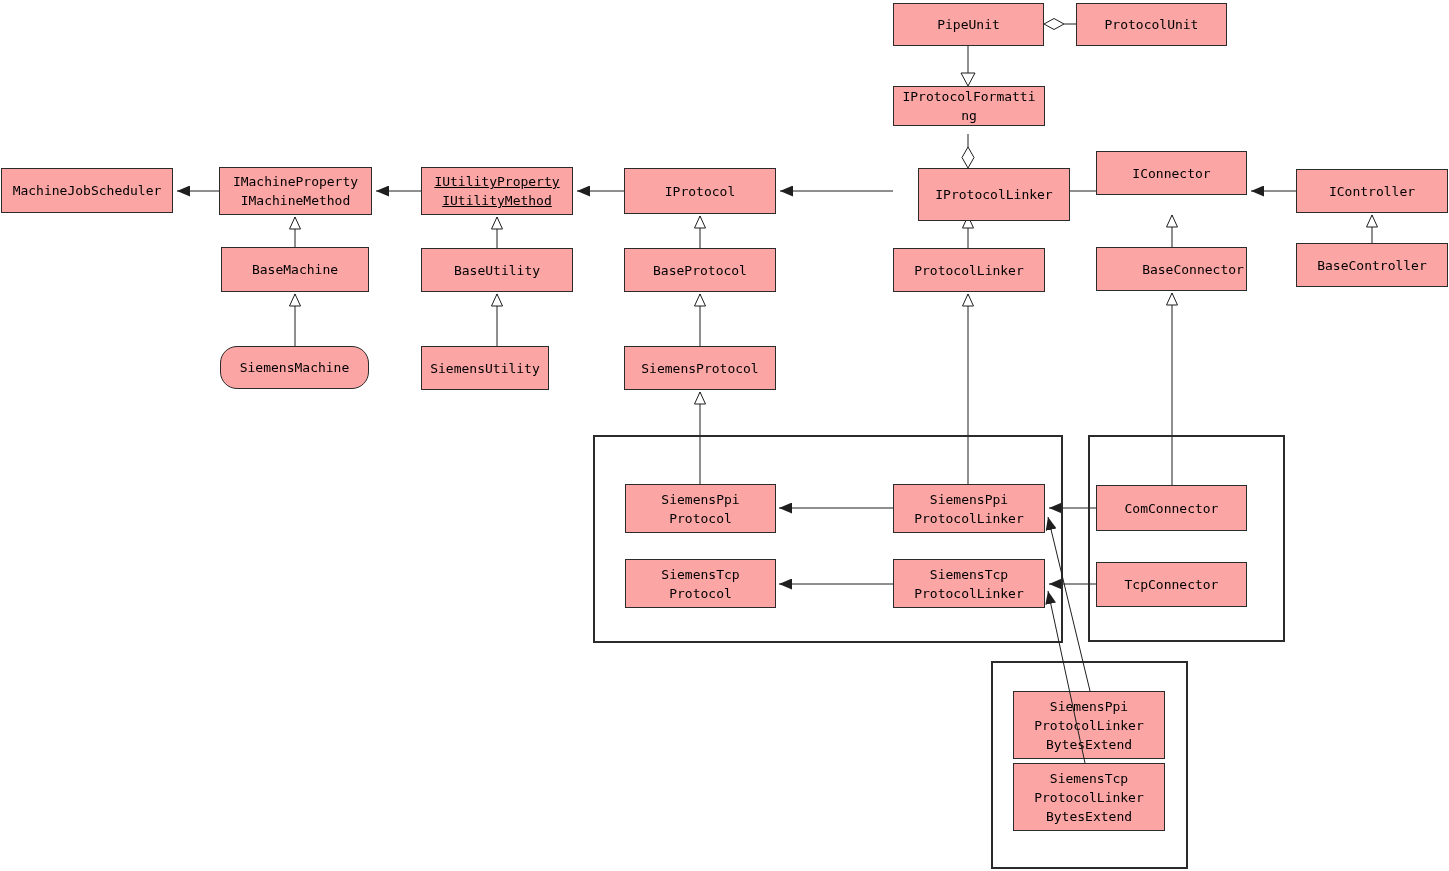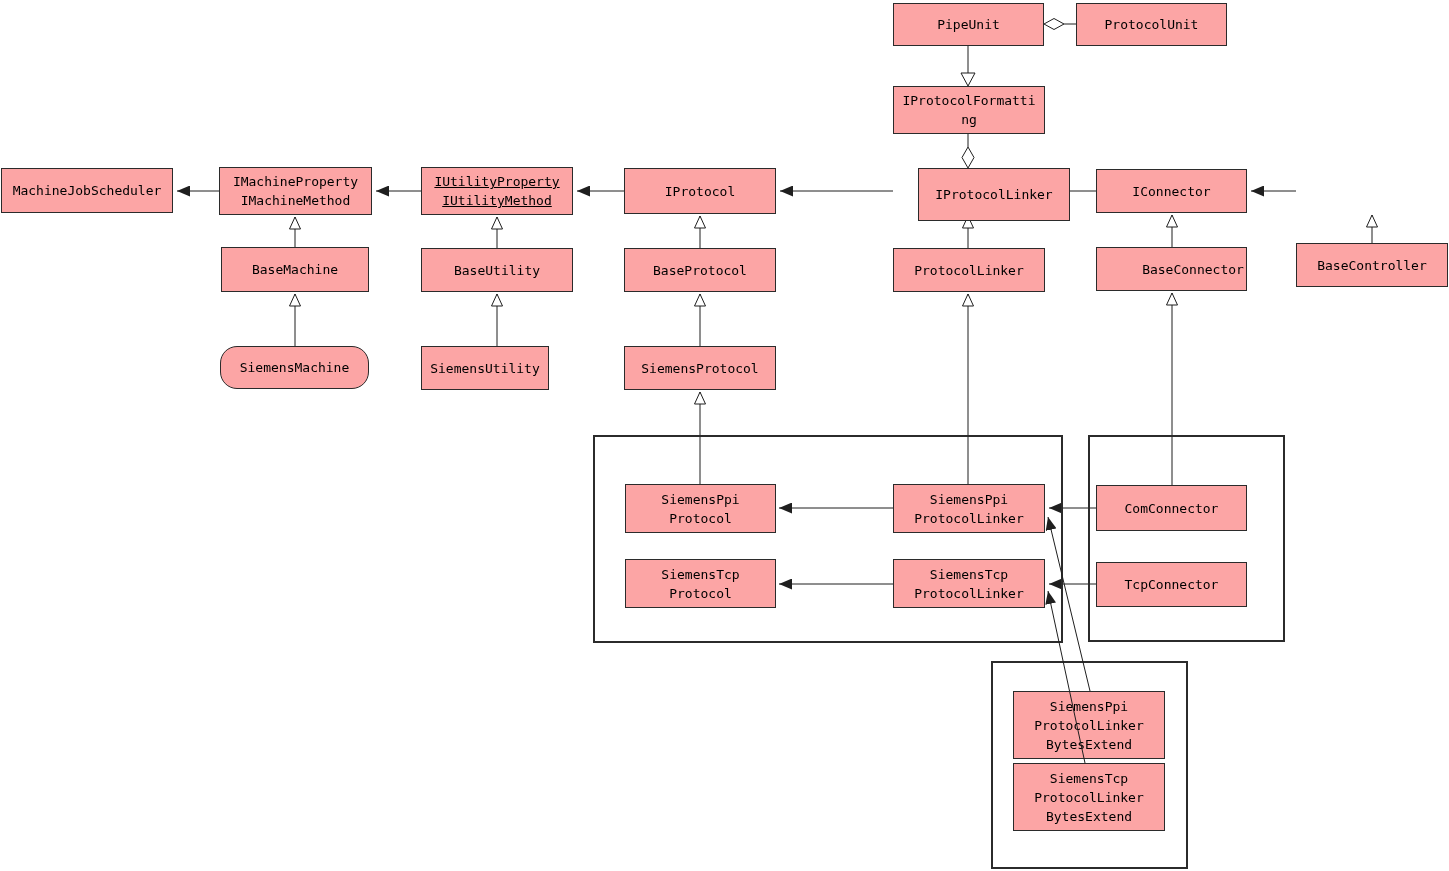--- a/index.html
+++ b/index.html
@@ -76,43 +76,46 @@
   <div class="group" style="left:593px;top:435px;width:470px;height:208px;"></div>
   <div class="group" style="left:1088px;top:435px;width:197px;height:207px;"></div>
   <div class="group" style="left:991px;top:661px;width:197px;height:208px;"></div>
 
   <div class="node" style="left:893px;top:3px;width:151px;height:43px;">
     <span class="lbl">PipeUnit</span>
   </div>
   <div class="node" style="left:1076px;top:3px;width:151px;height:43px;">
     <span class="lbl">ProtocolUnit</span>
   </div>
-  <div class="node" style="left:893px;top:86px;width:152px;height:48px;">
+  <div class="node" style="left:893px;top:86px;width:152px;height:40px;">
     <span class="lbl">IProtocolFormatti
 ng</span>
   </div>
   <div class="node" style="left:1px;top:168px;width:172px;height:45px;">
     <span class="lbl">MachineJobScheduler</span>
   </div>
   <div class="node" style="left:219px;top:167px;width:153px;height:48px;">
     <span class="lbl">IMachineProperty
 IMachineMethod</span>
   </div>
   <div class="node" style="left:421px;top:167px;width:152px;height:48px;text-decoration:underline;">
     <span class="lbl">IUtilityProperty
 IUtilityMethod</span>
   </div>
   <div class="node" style="left:624px;top:168px;width:152px;height:46px;">
     <span class="lbl">IProtocol</span>
   </div>
   <div class="node" style="left:918px;top:168px;width:152px;height:53px;">
     <span class="lbl">IProtocolLinker</span>
   </div>
-  <div class="node" style="left:1096px;top:169px;width:151px;height:44px;">
+  <div class="node" style="left:1096px;top:151px;width:151px;height:44px;">
     <span class="lbl">IConnector</span>
+  </div>
+  <div class="node" style="left:1296px;top:169px;width:152px;height:44px;">
+    <span class="lbl">IController</span>
   </div>
   <div class="node" style="left:221px;top:247px;width:148px;height:45px;">
     <span class="lbl">BaseMachine</span>
   </div>
   <div class="node" style="left:421px;top:248px;width:152px;height:44px;">
     <span class="lbl">BaseUtility</span>
   </div>
   <div class="node" style="left:624px;top:248px;width:152px;height:44px;">
     <span class="lbl">BaseProtocol</span>
   </div>

